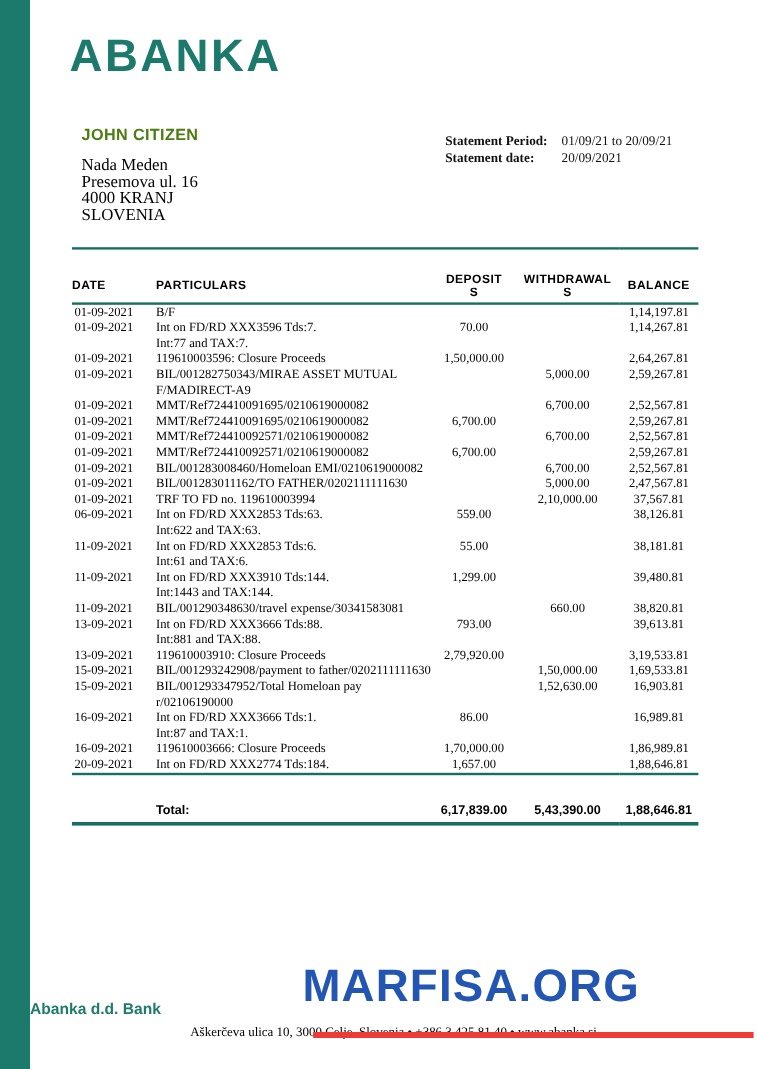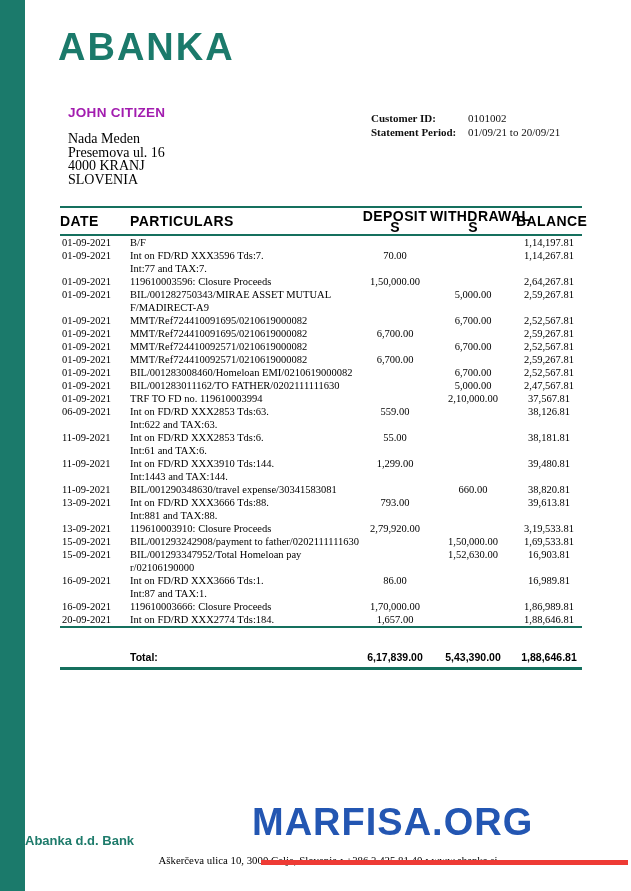--- a/index.html
+++ b/index.html
@@ -9,42 +9,42 @@
     font-family:"Liberation Serif",serif;color:#111;
   }
   .leftbar{position:absolute;left:0;top:0;width:25px;height:891px;background:#1b7a6b;}
   .logo{
     position:absolute;left:58px;top:26px;
     font-family:"Liberation Sans",sans-serif;font-weight:800;font-size:38px;
     letter-spacing:2px;color:#1e7b6b;
   }
   .cust-name{
     position:absolute;left:68px;top:105px;
-    font-family:"Liberation Sans",sans-serif;font-weight:700;font-size:13.5px;color:#a21caf;
+    font-family:"Liberation Sans",sans-serif;font-weight:700;font-size:13.5px;color:#4d7c0f;
     letter-spacing:.3px;
   }
   .addr{position:absolute;left:68px;top:132px;font-size:14px;line-height:13.5px;color:#000;}
   .acct-info{position:absolute;left:371px;top:112px;width:228px;font-size:11px;line-height:13.8px;}
   .acct-row{display:flex;}
   .acct-label{width:97px;font-weight:700;flex:none;}
   .acct-value{flex:1;}
   table.stmt{
     position:absolute;left:60px;top:206px;width:522px;
     border-collapse:collapse;table-layout:fixed;
   }
   .stmt col.c-date{width:70px;}
   .stmt col.c-part{width:230px;}
   .stmt col.c-dep{width:70px;}
   .stmt col.c-wd{width:86px;}
   .stmt col.c-bal{width:66px;}
   .stmt thead th{
     border-top:2px solid #15705e;border-bottom:2px solid #15705e;
-    font-family:"Liberation Sans",sans-serif;font-weight:700;font-size:14px;
+    font-family:"Liberation Sans",sans-serif;font-weight:700;font-size:10px;
     letter-spacing:.4px;color:#000;vertical-align:middle;
-    padding:3px 0 2px 0;line-height:10.5px;
+    padding:21px 0 2px 0;line-height:10.5px;
   }
   .stmt th.left{text-align:left;}
   .stmt th.center{text-align:center;}
   .stmt tbody td{
     font-size:10.5px;line-height:13px;vertical-align:top;padding:0;color:#000;
   }
   .stmt tbody td.date{padding-left:2px;}
   .stmt td.num{text-align:center;}
   .stmt tfoot td{
     border-top:2px solid #15705e;border-bottom:3px solid #15705e;
@@ -78,26 +78,26 @@
   <div class="cust-name">JOHN CITIZEN</div>
   <div class="addr">
       <div>Nada Meden</div>
       <div>Presemova ul. 16</div>
       <div>4000 KRANJ</div>
       <div>SLOVENIA</div>
     </div>
 
   <div class="acct-info">
     <div class="acct-row">
-      <span class="acct-label">Customer ID:</span>
-      <span class="acct-value">0101002</span>
+      <span class="acct-label">Statement Period:</span>
+      <span class="acct-value">01/09/21 to 20/09/21</span>
     </div>
     <div class="acct-row">
-      <span class="acct-label">Statement Period:</span>
-      <span class="acct-value">01/09/21 to 20/09/21</span>
+      <span class="acct-label">Statement date:</span>
+      <span class="acct-value">20/09/2021</span>
     </div>
   </div>
 
   <table class="stmt">
     <colgroup>
       <col class="c-date">
         <col class="c-part">
         <col class="c-dep">
         <col class="c-wd">
         <col class="c-bal">

